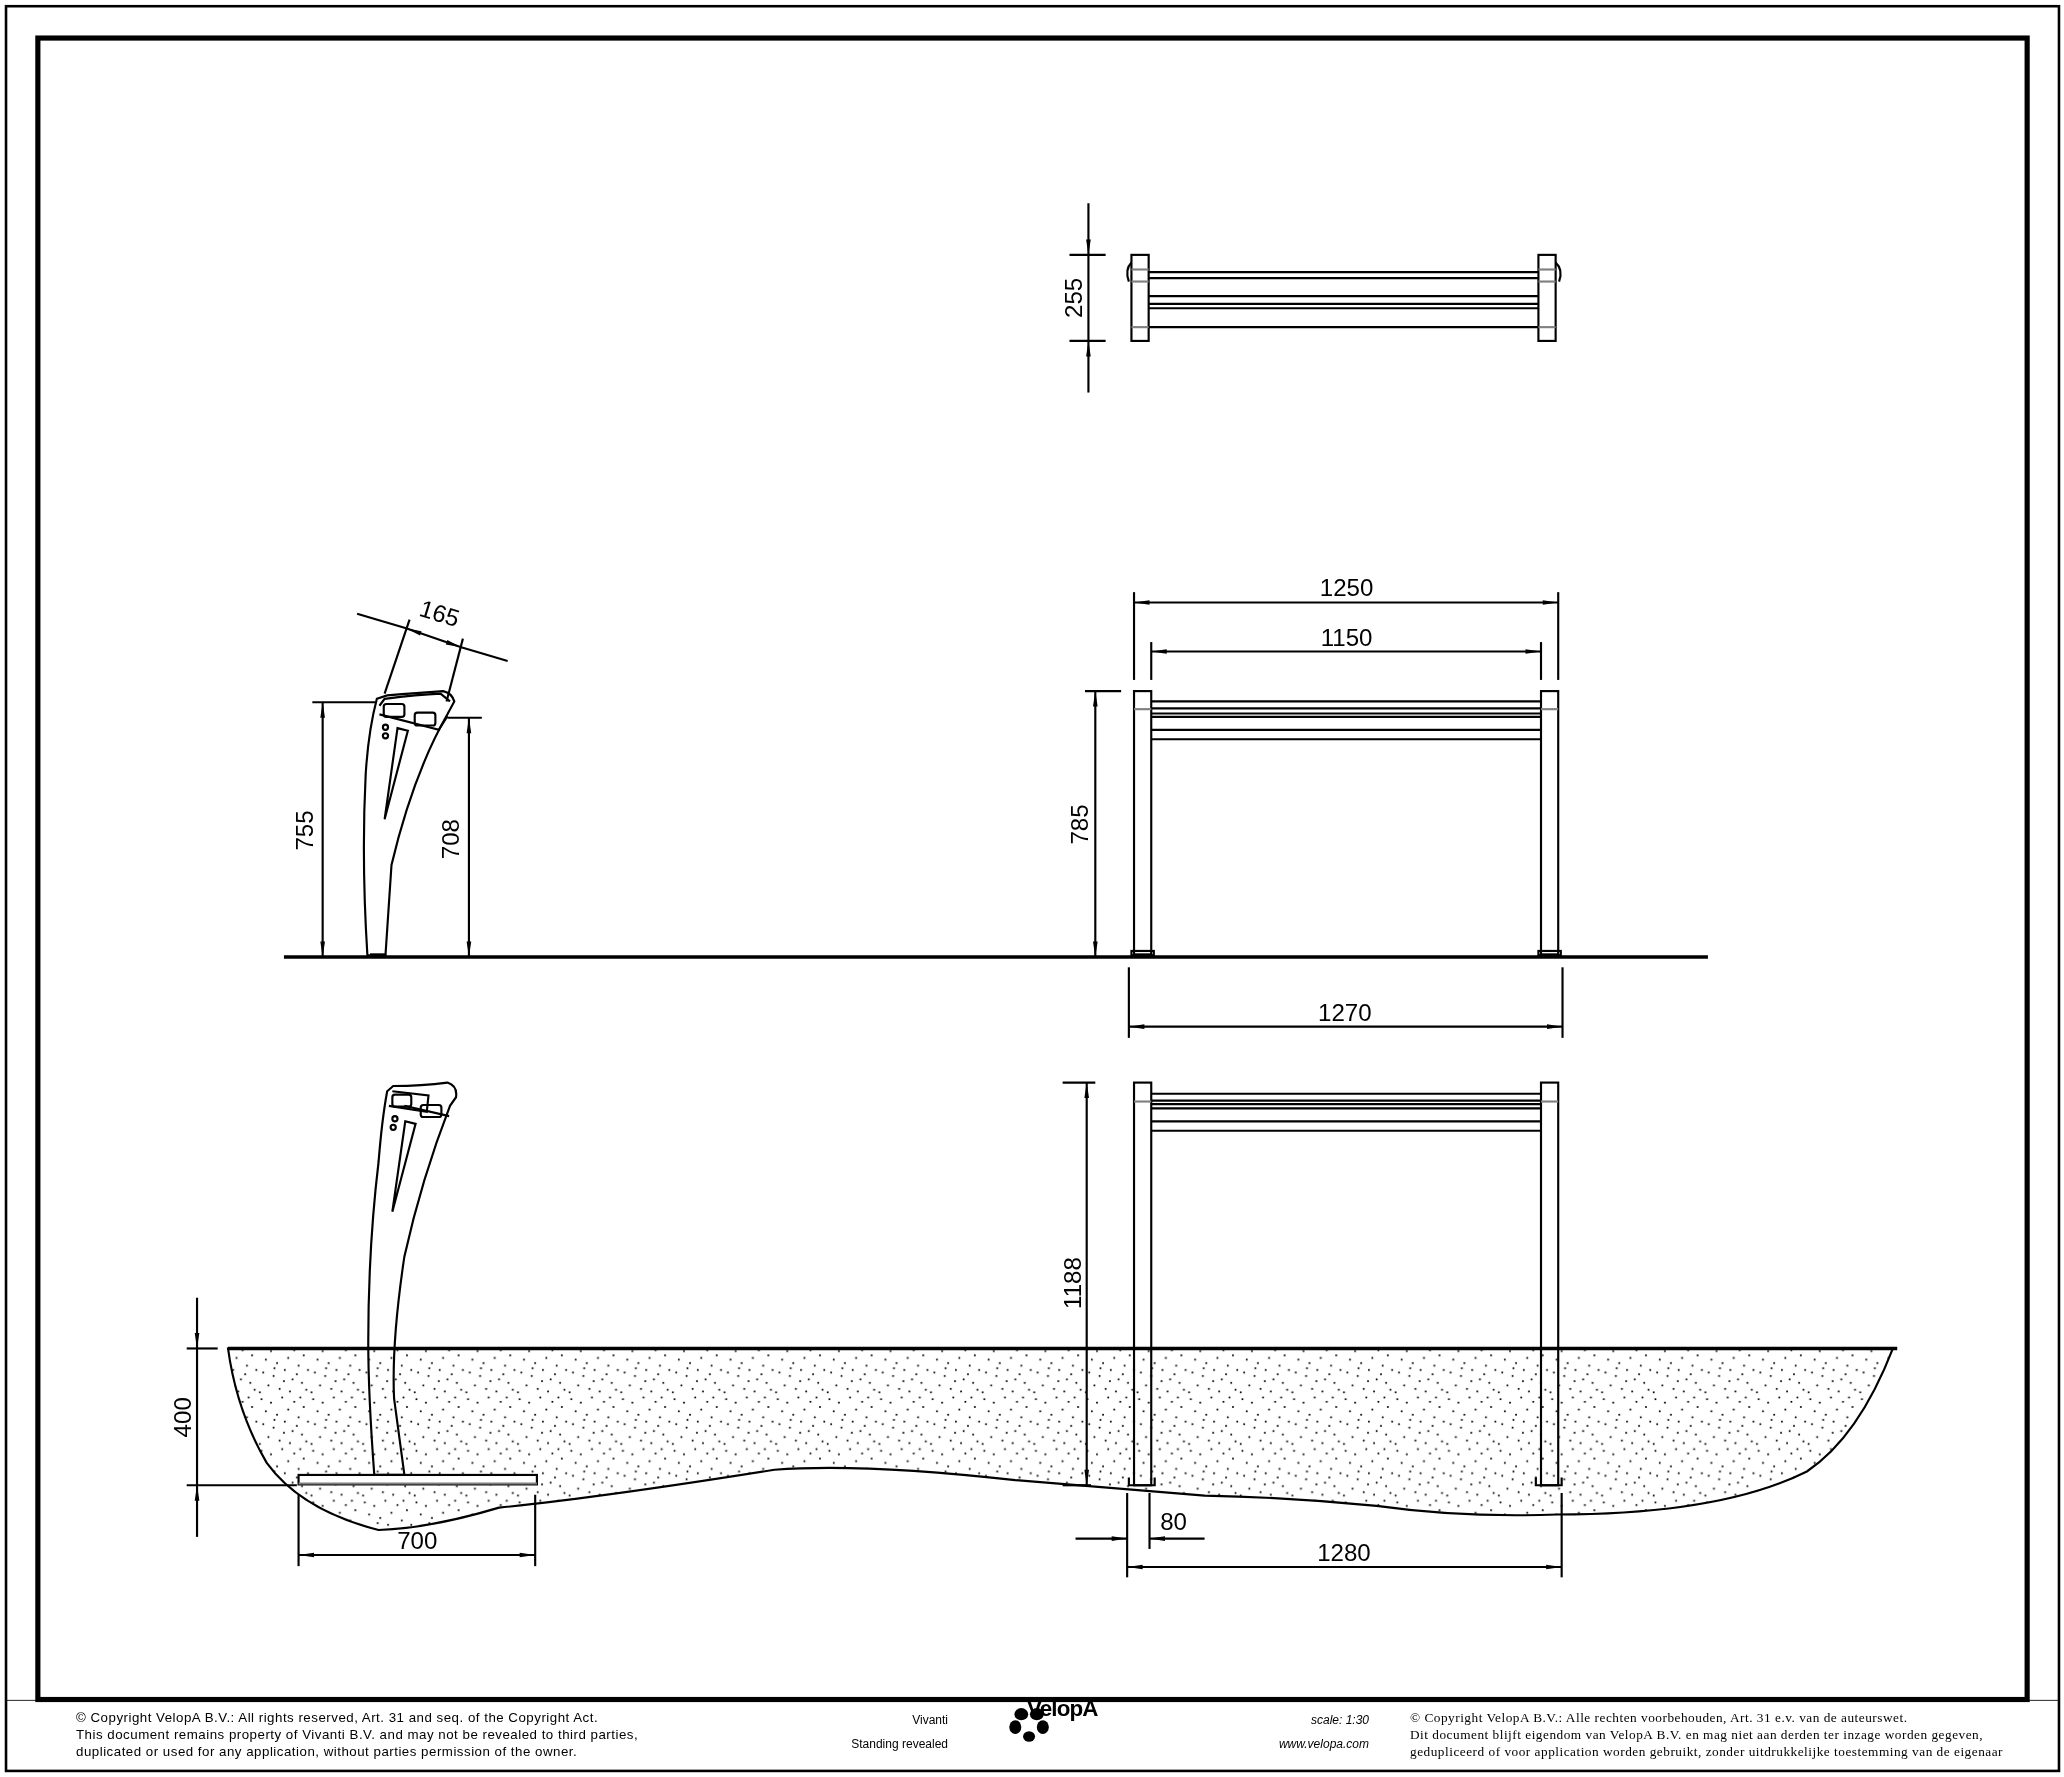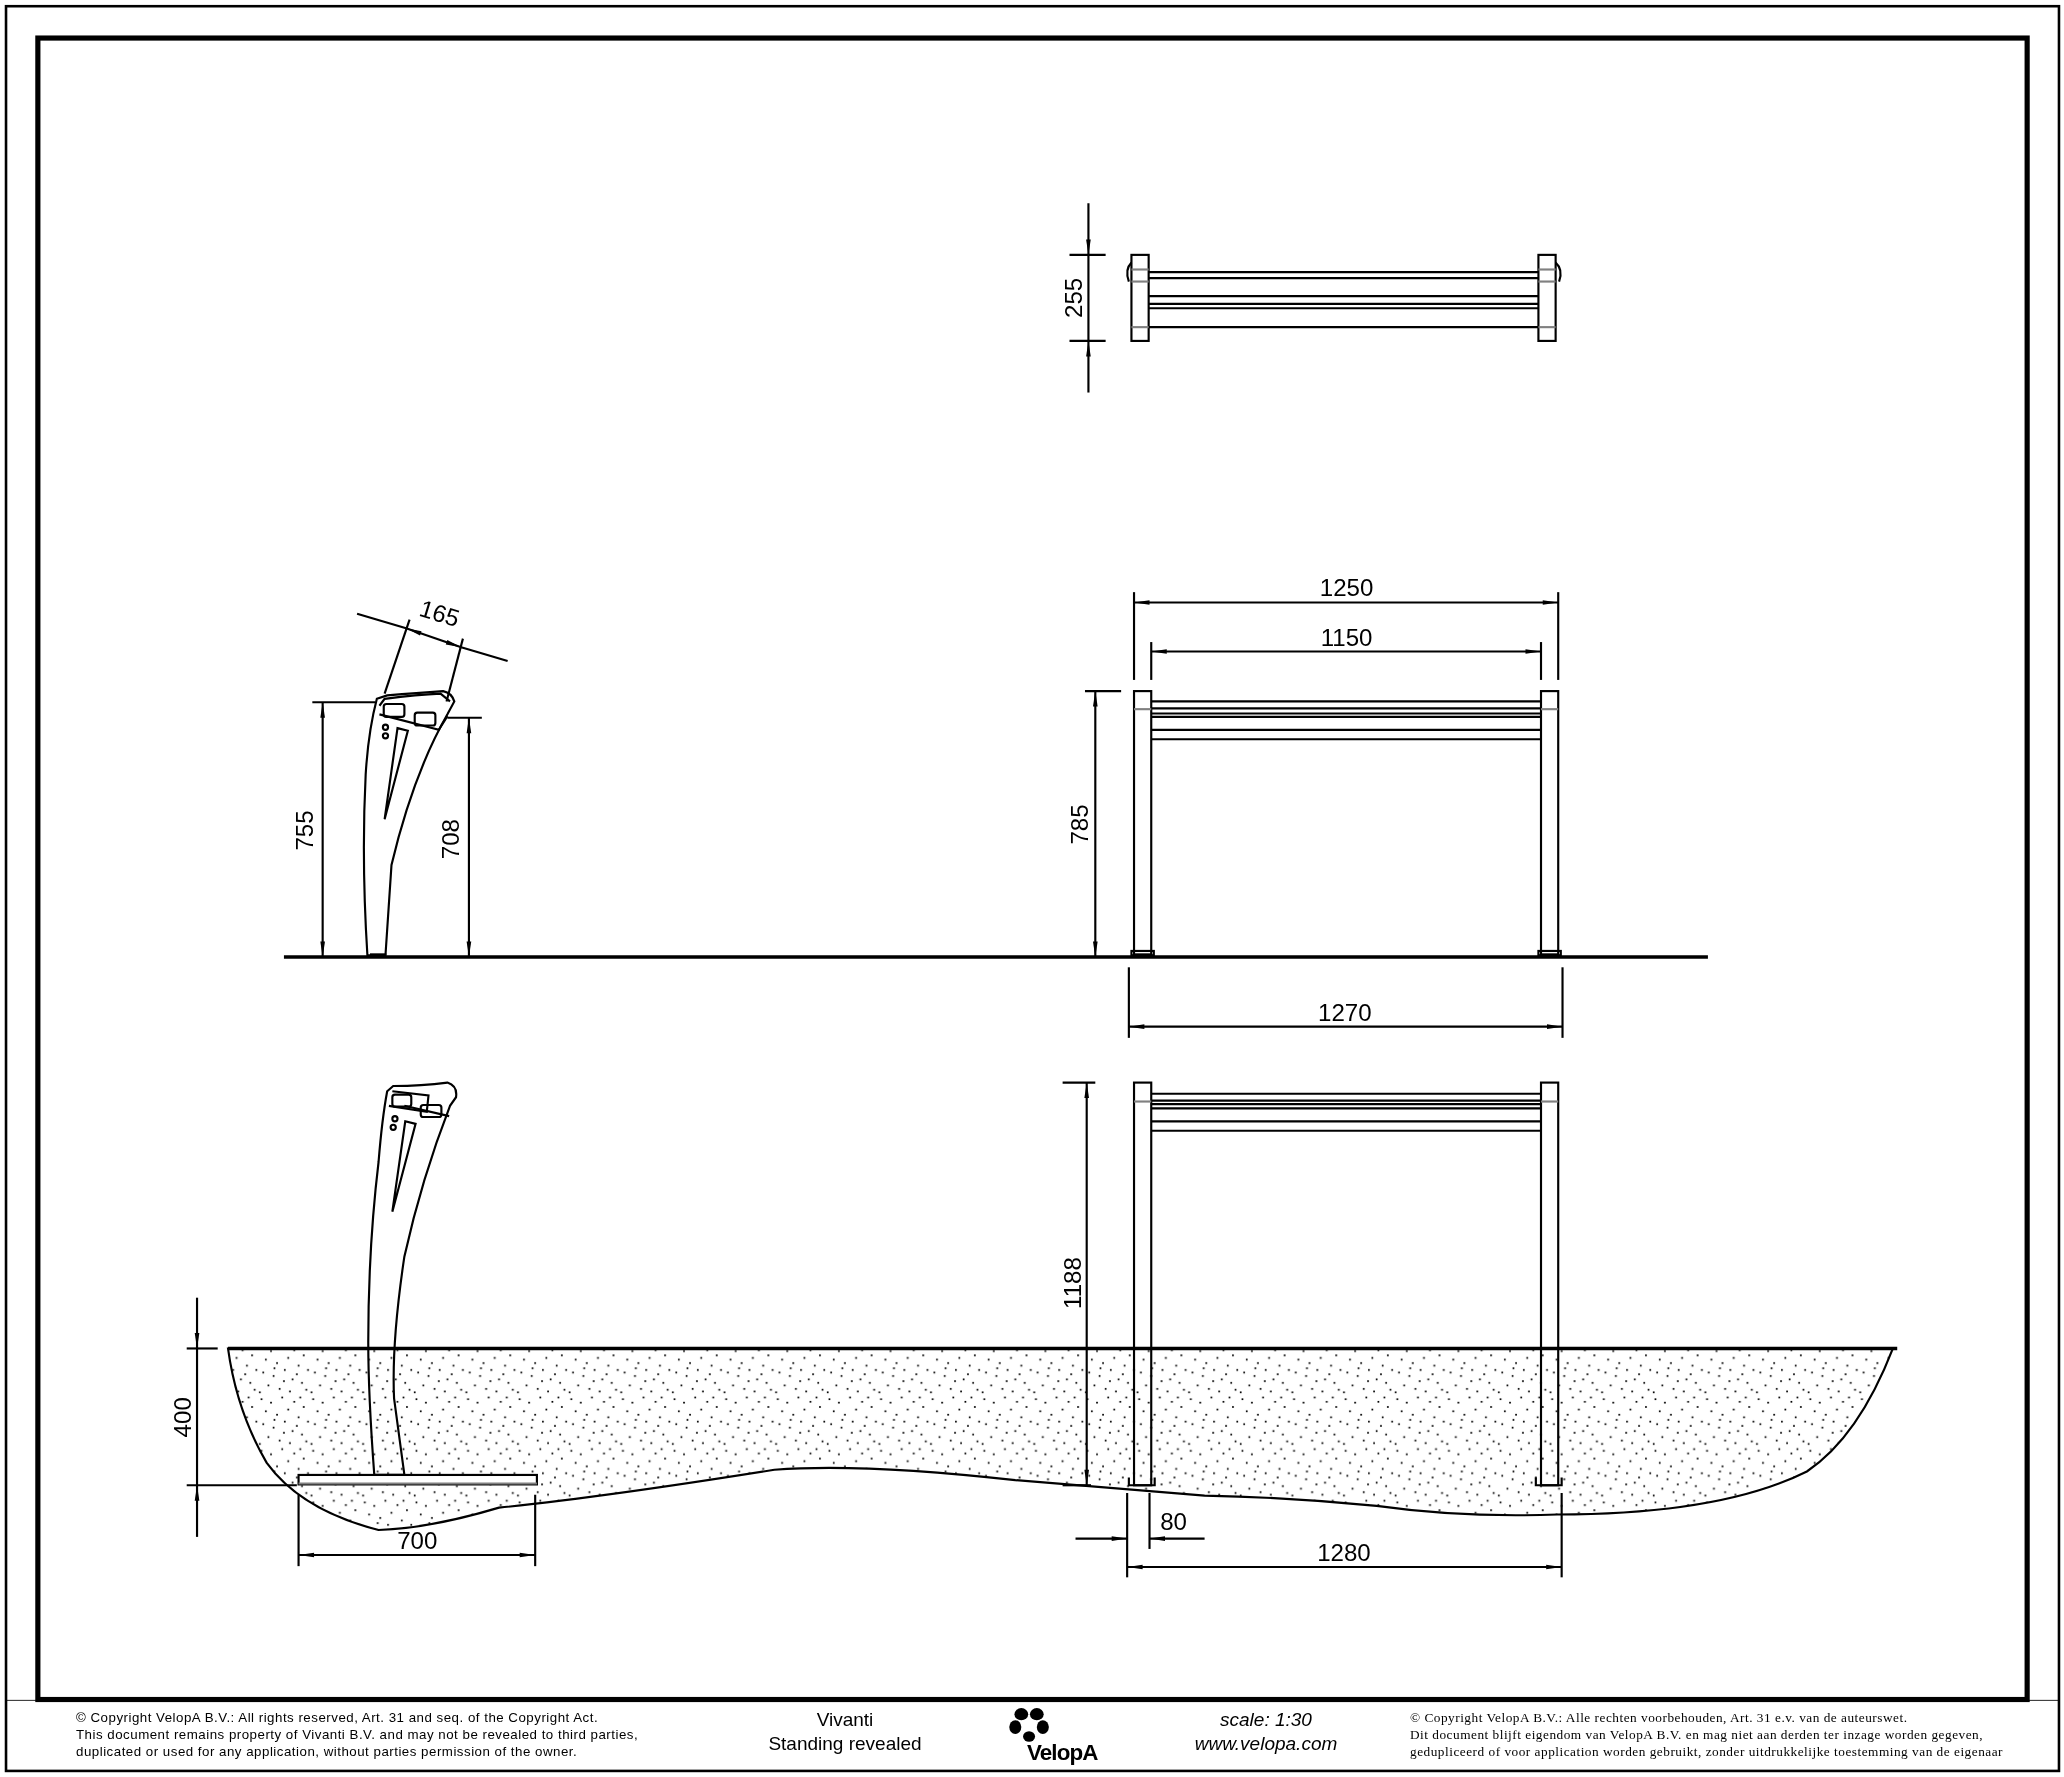--- a/index.html
+++ b/index.html
@@ -2,21 +2,21 @@
 <html style="font-size:13.8px"><head>
 <meta charset="utf-8">
 <style>
   html,body{margin:0;padding:0;background:#fff;}
   body{width:2065px;height:1778px;position:relative;overflow:hidden;font-family:"Liberation Sans",sans-serif;}
   #sheet{position:absolute;left:0;top:0;width:2065px;height:1778px;}
   svg text{font-family:"Liberation Sans",sans-serif;}
   .dim{font-size:28px;fill:#000;}
   .foot{position:absolute;font-family:"Liberation Sans",sans-serif;color:#000;margin-left:36px;}
   .copy{font-size:13.3px;line-height:17px;letter-spacing:0.5px;white-space:nowrap;}
-  .center{font-size:19px;line-height:24px;text-align:center;white-space:nowrap;}
+  .center{font-size:12px;line-height:24px;text-align:right;white-space:nowrap;}
   .logo-word{font-family:"Liberation Sans",sans-serif;font-weight:bold;font-size:22.4px;letter-spacing:-0.9px;}
 </style>
 </head>
 <body>
 
 <div id="sheet">
 <svg width="2065" height="1778" viewBox="0 0 2400 2066" xmlns="http://www.w3.org/2000/svg">
   <defs>
     <marker id="arr" viewBox="0 0 20 10" refX="20" refY="5" markerWidth="24" markerHeight="9" orient="auto-start-reverse" markerUnits="userSpaceOnUse">
       <path d="M0,2 L20,5 L0,8 z" fill="#000"></path>
@@ -219,21 +219,21 @@
   <div>©  Copyright VelopA B.V.: All rights reserved, Art. 31 and seq. of the Copyright Act.</div>
   <div>This document remains property of Vivanti B.V. and may not be revealed to third parties,</div>
   <div>duplicated or used for any application, without parties permission of the owner.</div>
 </div>
 
 <div class="foot center" style="left:706px;top:1708px;width:206px;">
   <div>Vivanti</div>
   <div>Standing revealed</div>
 </div>
 
-<div class="foot logo-word" style="left:991px;top:1740px;">VelopA</div>
+<div class="foot logo-word" style="left:991px;top:1696px;">VelopA</div>
 
 <div class="foot center" style="left:1127px;top:1708px;width:206px;font-style:italic;">
   <div>scale: 1:30</div>
   <div>www.velopa.com</div>
 </div>
 
 <div class="foot copy" style="left:1374px;top:1709px;font-family:Liberation Serif, serif;">
   <div>©  Copyright VelopA B.V.: Alle rechten voorbehouden, Art. 31 e.v. van de auteurswet.</div>
   <div>Dit document blijft eigendom van VelopA B.V. en mag niet aan derden ter inzage worden gegeven,</div>
   <div>gedupliceerd of voor application worden gebruikt, zonder uitdrukkelijke toestemming van de eigenaar</div>

